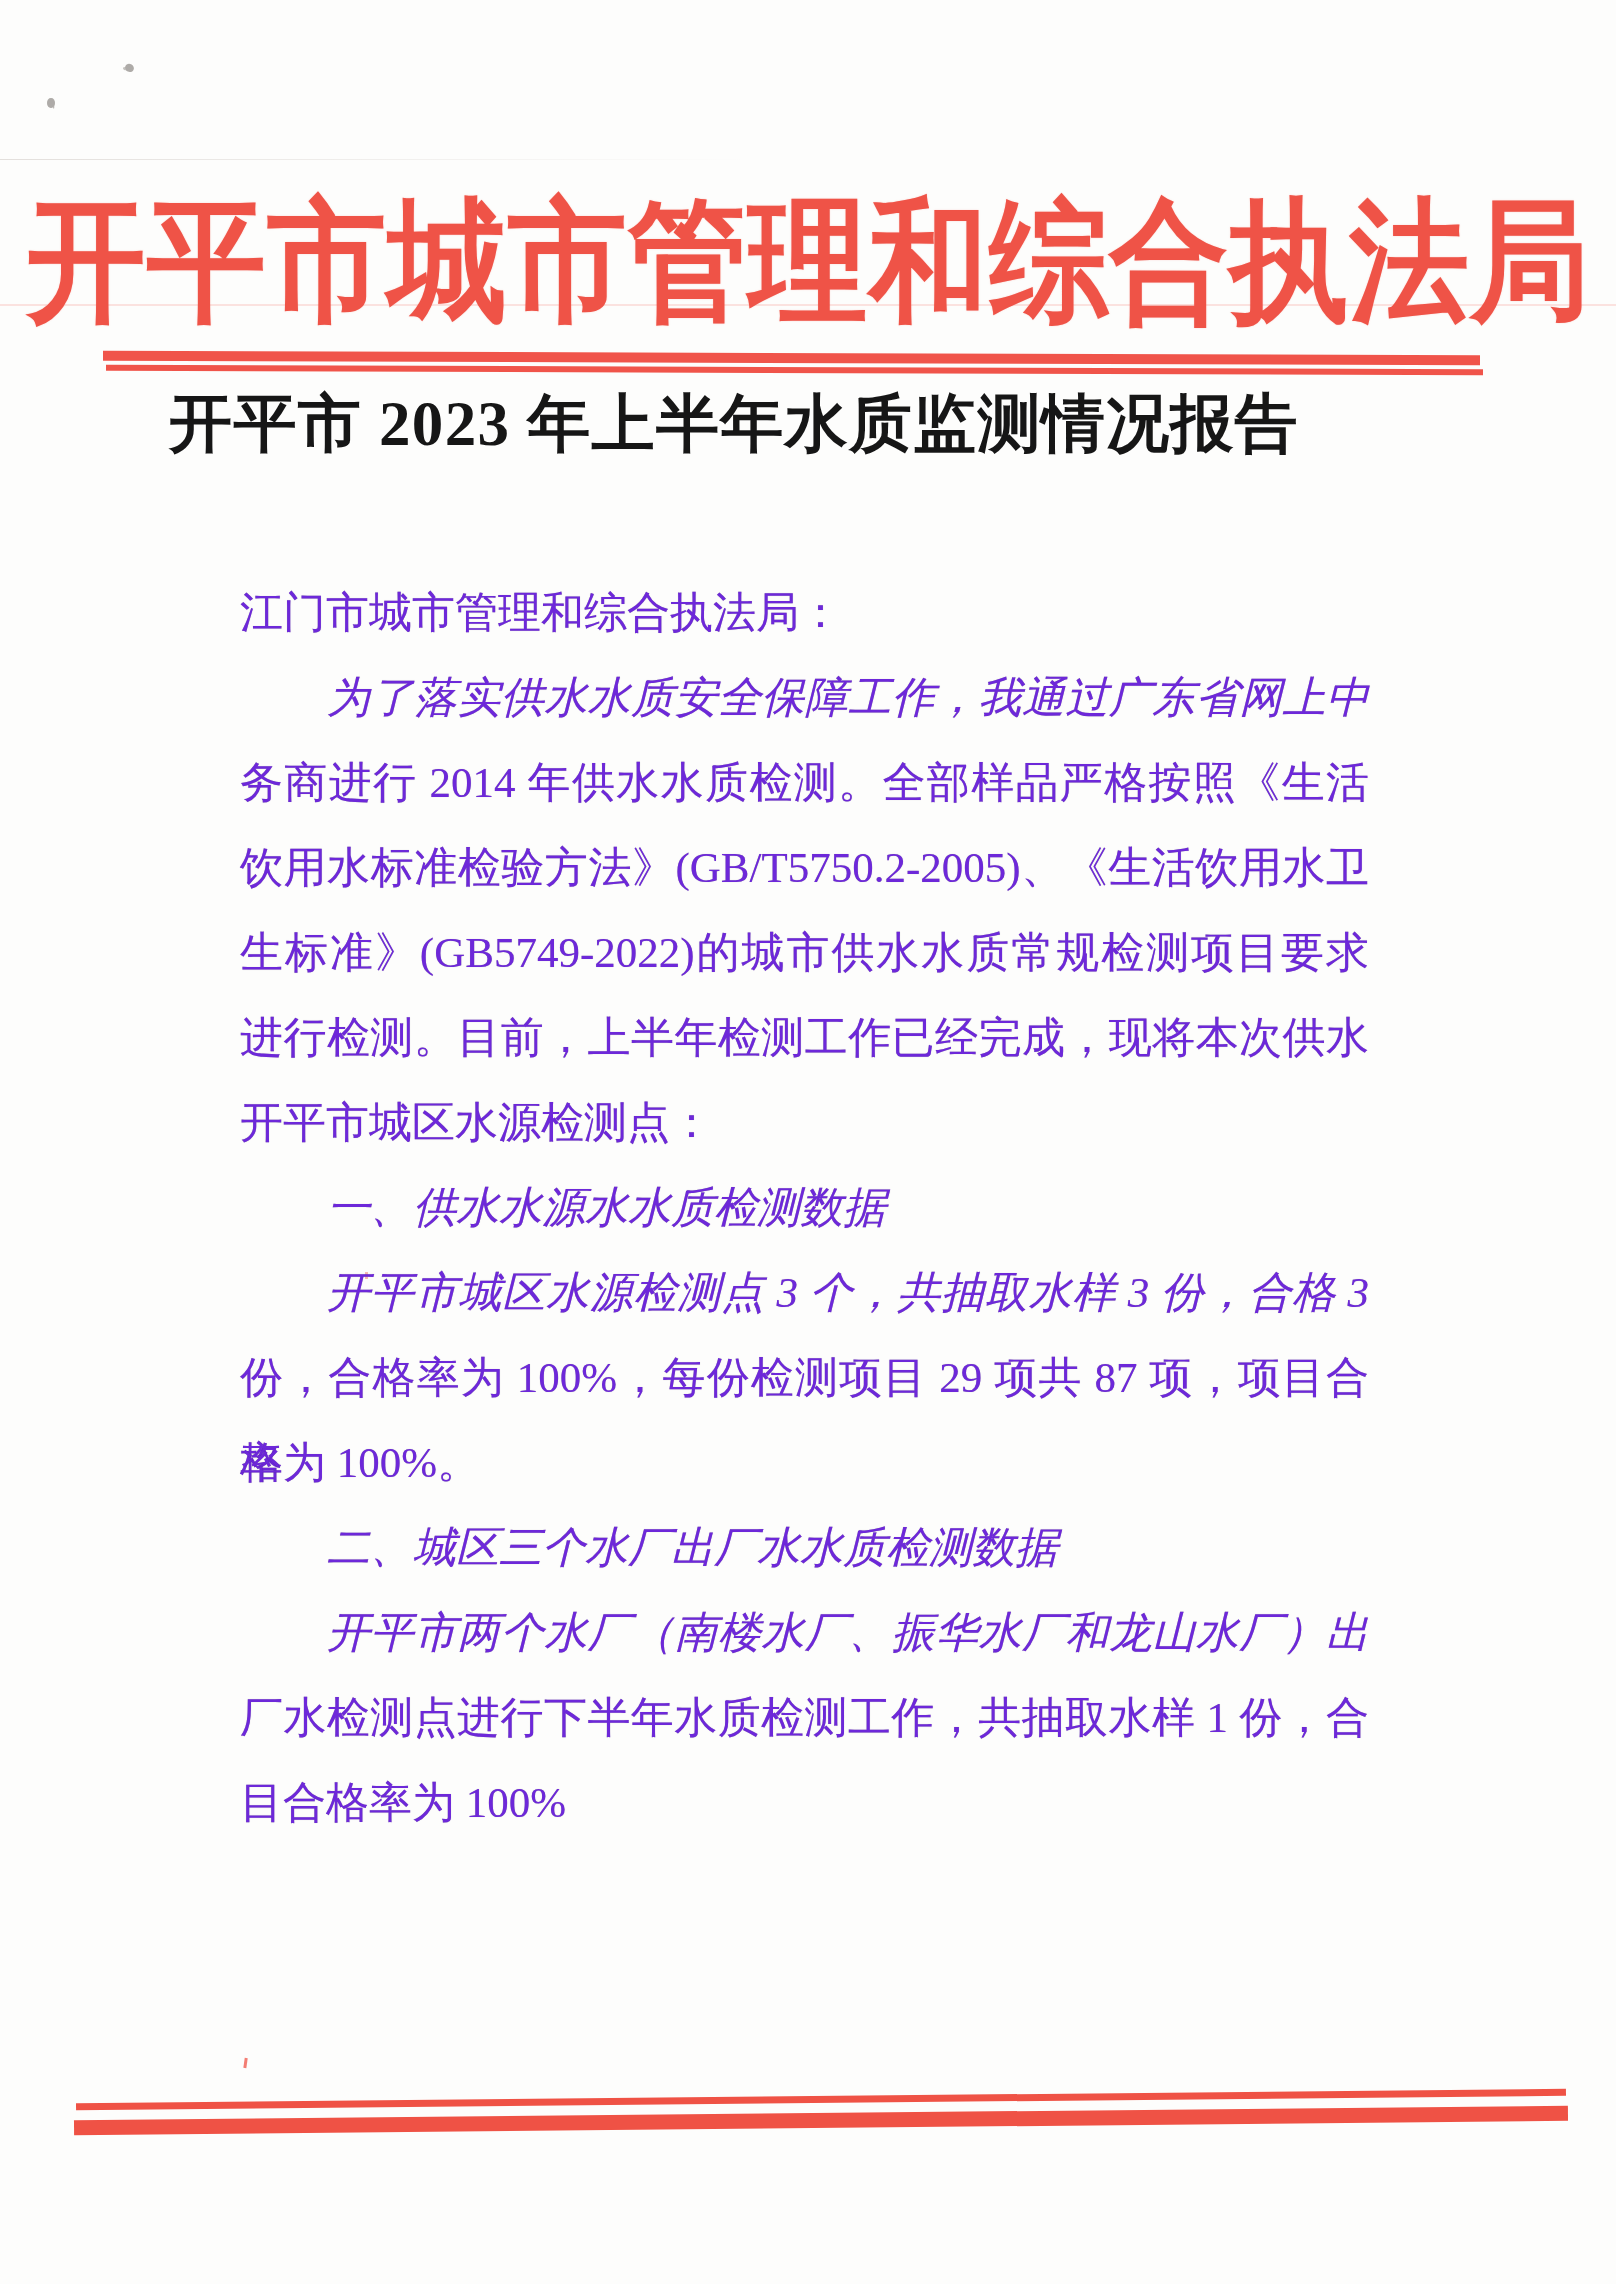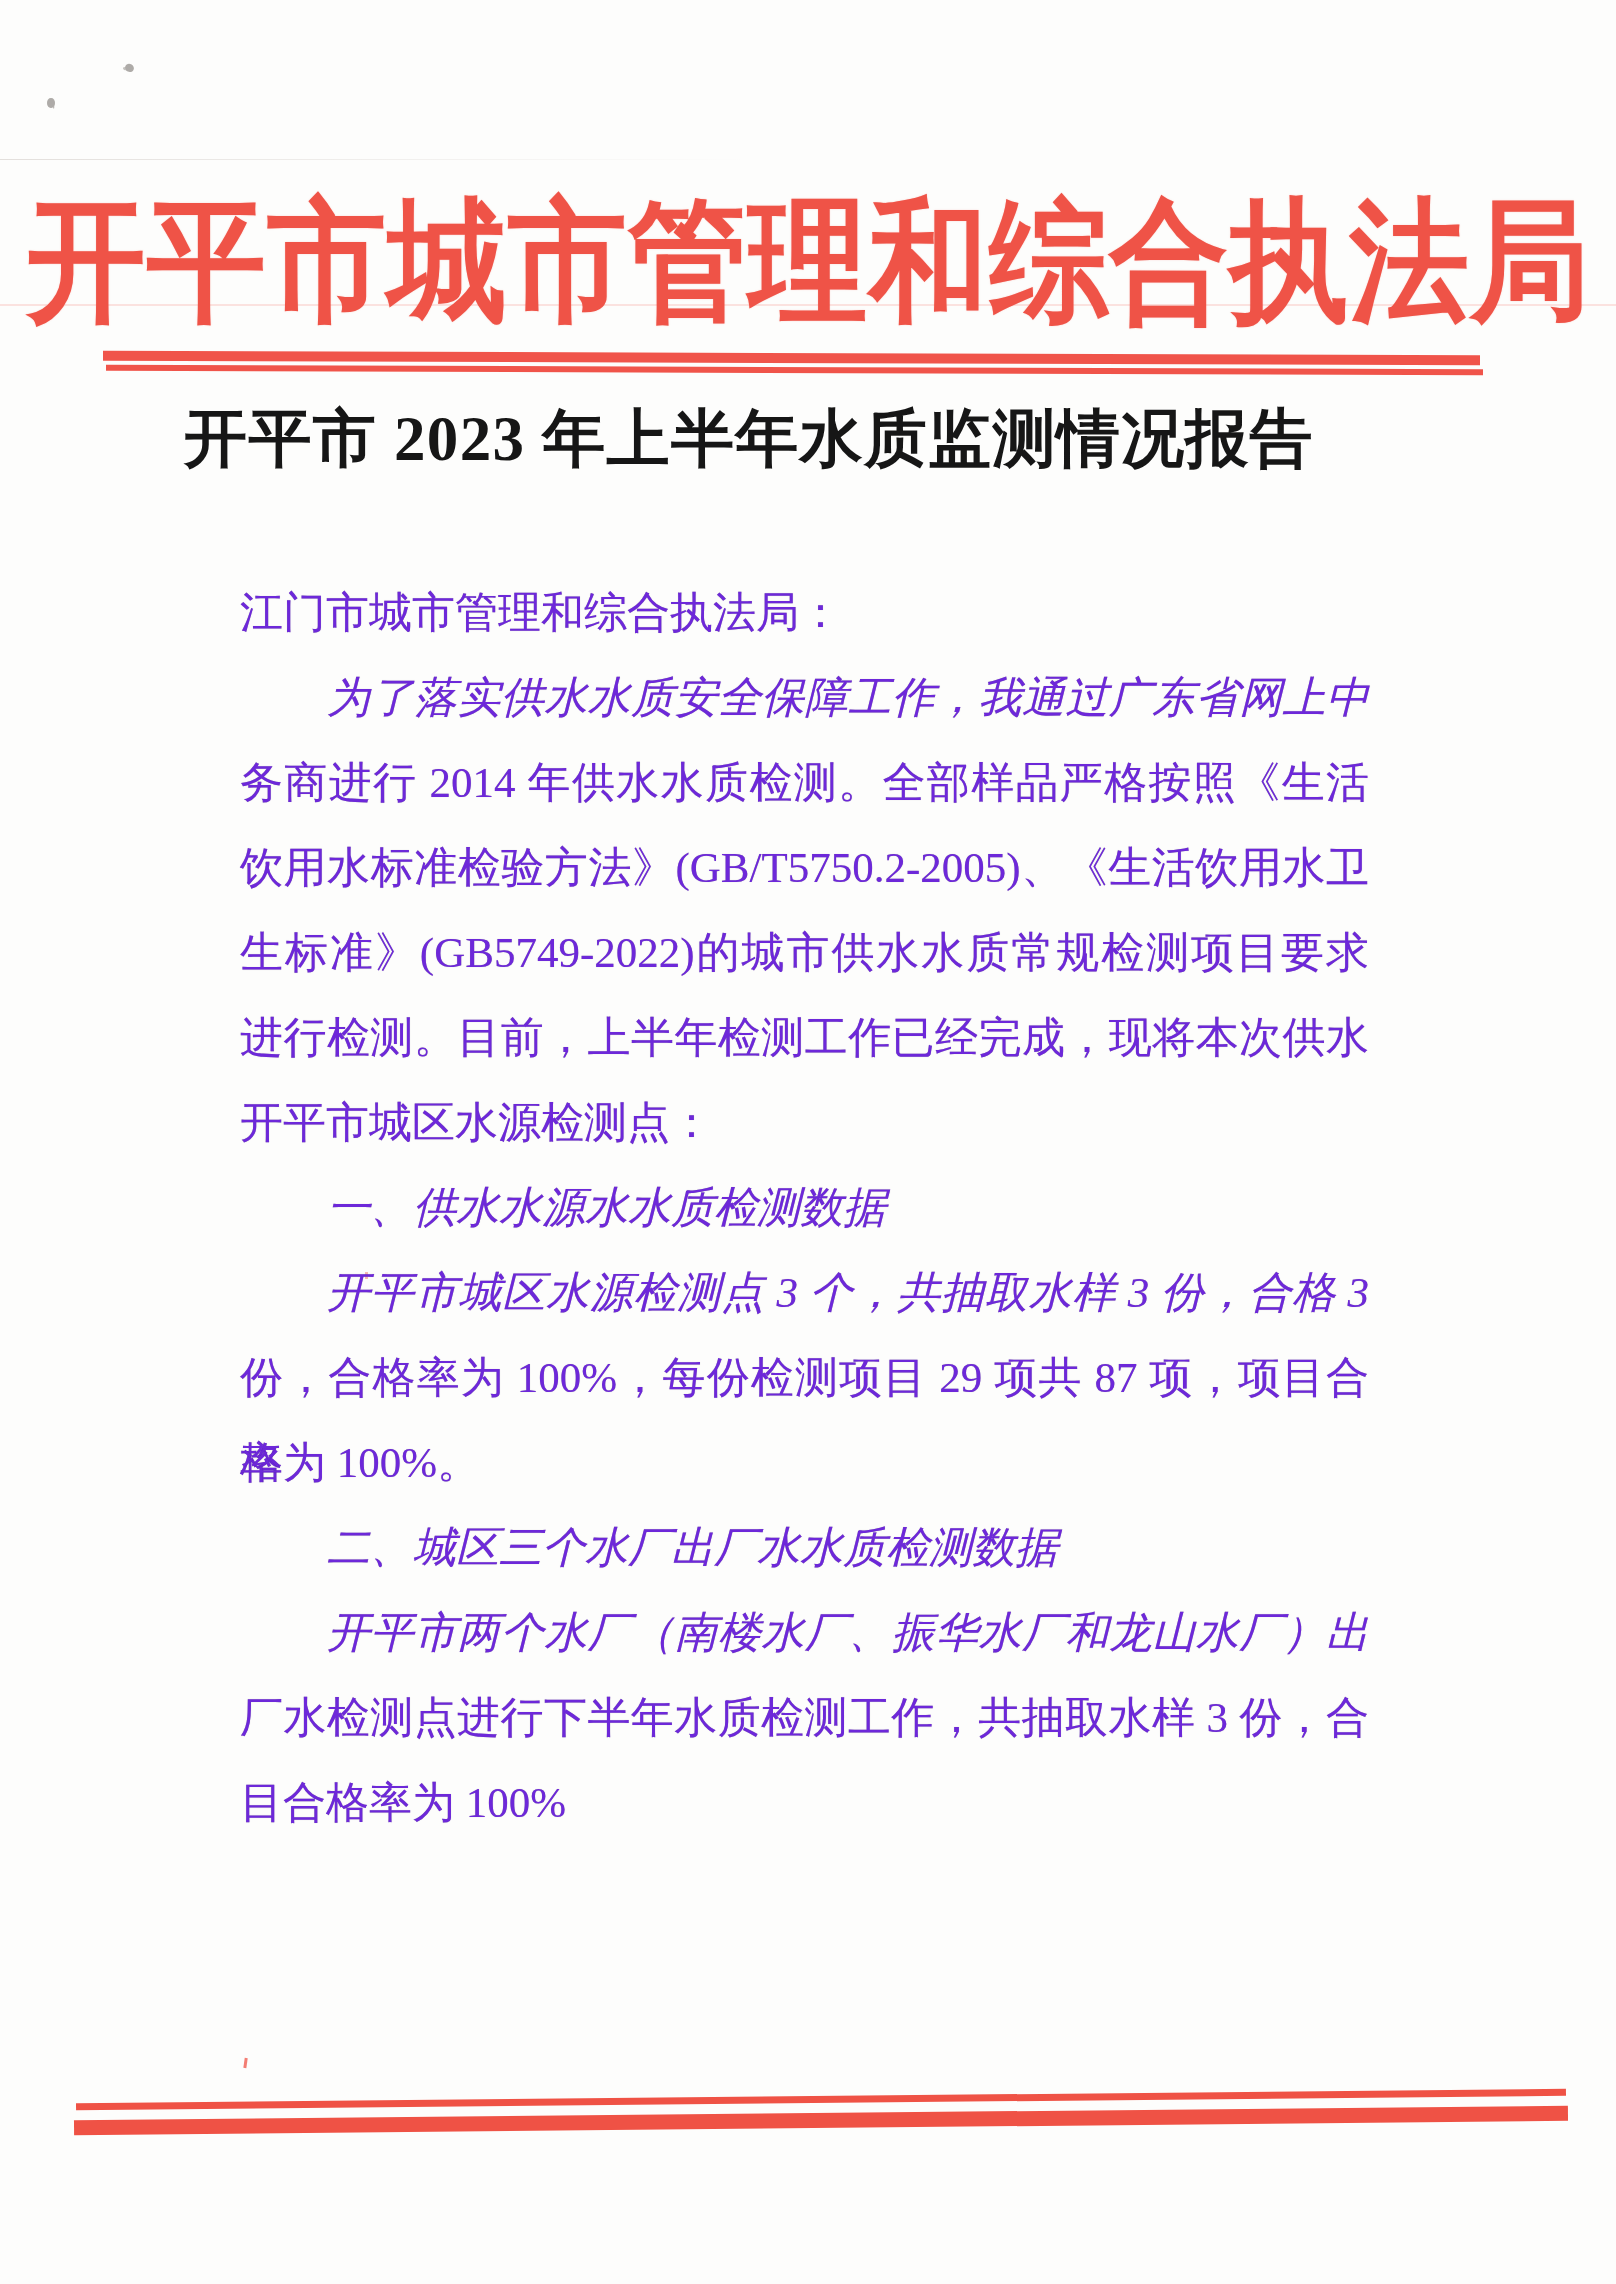--- a/index.html
+++ b/index.html
@@ -19,21 +19,21 @@
     color:#ef5347;
     transform:scaleY(1.12);transform-origin:center top;
     text-shadow:0 0 1.3px rgba(239,83,71,.35);
     white-space:nowrap;
   }
   .rule{position:absolute;background:#f0544a;}
   .rule-thick{left:103px;top:353px;width:1377px;height:9.8px;transform:rotate(.18deg);}
   .rule-thin {left:106px;top:367px;width:1377px;height:5.9px; transform:rotate(.18deg);}
   
   .doc-title{
-    position:absolute;top:387px;left:0;width:1466px;margin:16px;
+    position:absolute;top:387px;left:0;width:1466px;margin:1px;
     text-align:center;
     font-size:63px;line-height:72px;font-weight:700;
     letter-spacing:1.3px;
     color:#161616;
     white-space:nowrap;
   }
   
   .body{
     position:absolute;left:240px;top:570px;width:1129px;
     font-size:43px;line-height:85px;
@@ -86,21 +86,21 @@
     <div class="line j">饮用水标准检验方法》(GB/T5750.2-2005)、《生活饮用水卫</div>
     <div class="line j">生标准》(GB5749-2022)的城市供水水质常规检测项目要求</div>
     <div class="line j">进行检测。目前，上半年检测工作已经完成，现将本次供水</div>
     <div class="line">开平市城区水源检测点：</div>
     <div class="line ind">一、供水水源水水质检测数据</div>
     <div class="line j ind">开平市城区水源检测点 3 个，共抽取水样 3 份，合格 3</div>
     <div class="line j">份，合格率为 100%，每份检测项目 29 项共 87 项，项目合格</div>
     <div class="line">率为 100%。</div>
     <div class="line ind">二、城区三个水厂出厂水水质检测数据</div>
     <div class="line j ind">开平市两个水厂（南楼水厂、振华水厂和龙山水厂）出</div>
-    <div class="line j">厂水检测点进行下半年水质检测工作，共抽取水样 3 份，合</div>
+    <div class="line j">厂水检测点进行下半年水质检测工作，共抽取水样 1 份，合</div>
     <div class="line">目合格率为 100%</div>
   </div>
 
   <div class="footer-thin"></div>
   <div class="footer-thick"></div>
 
 </div>
 
 
 </body></html>

